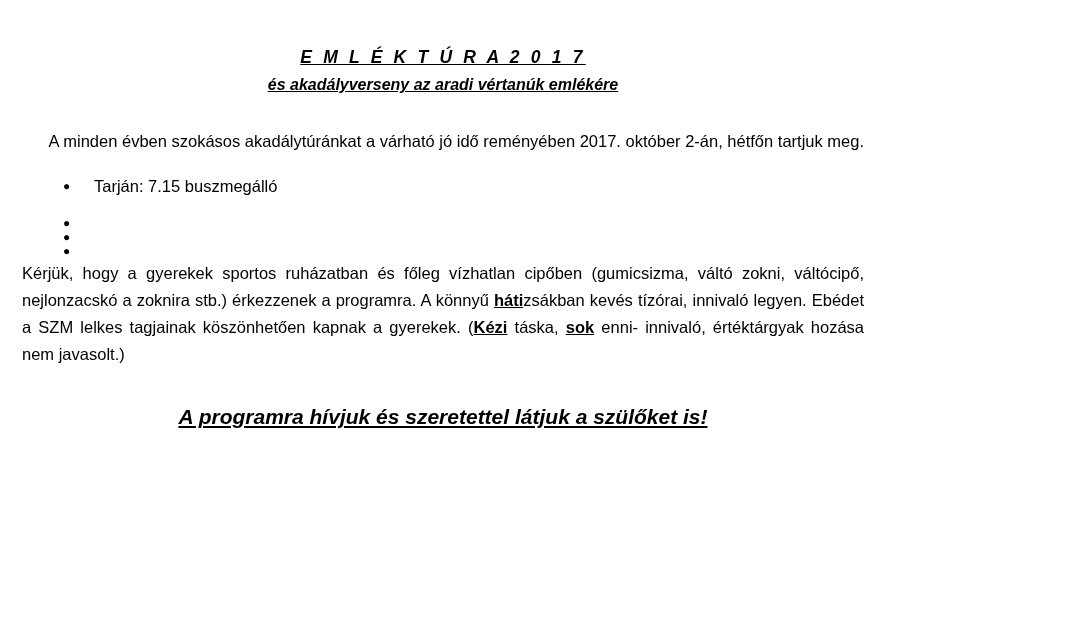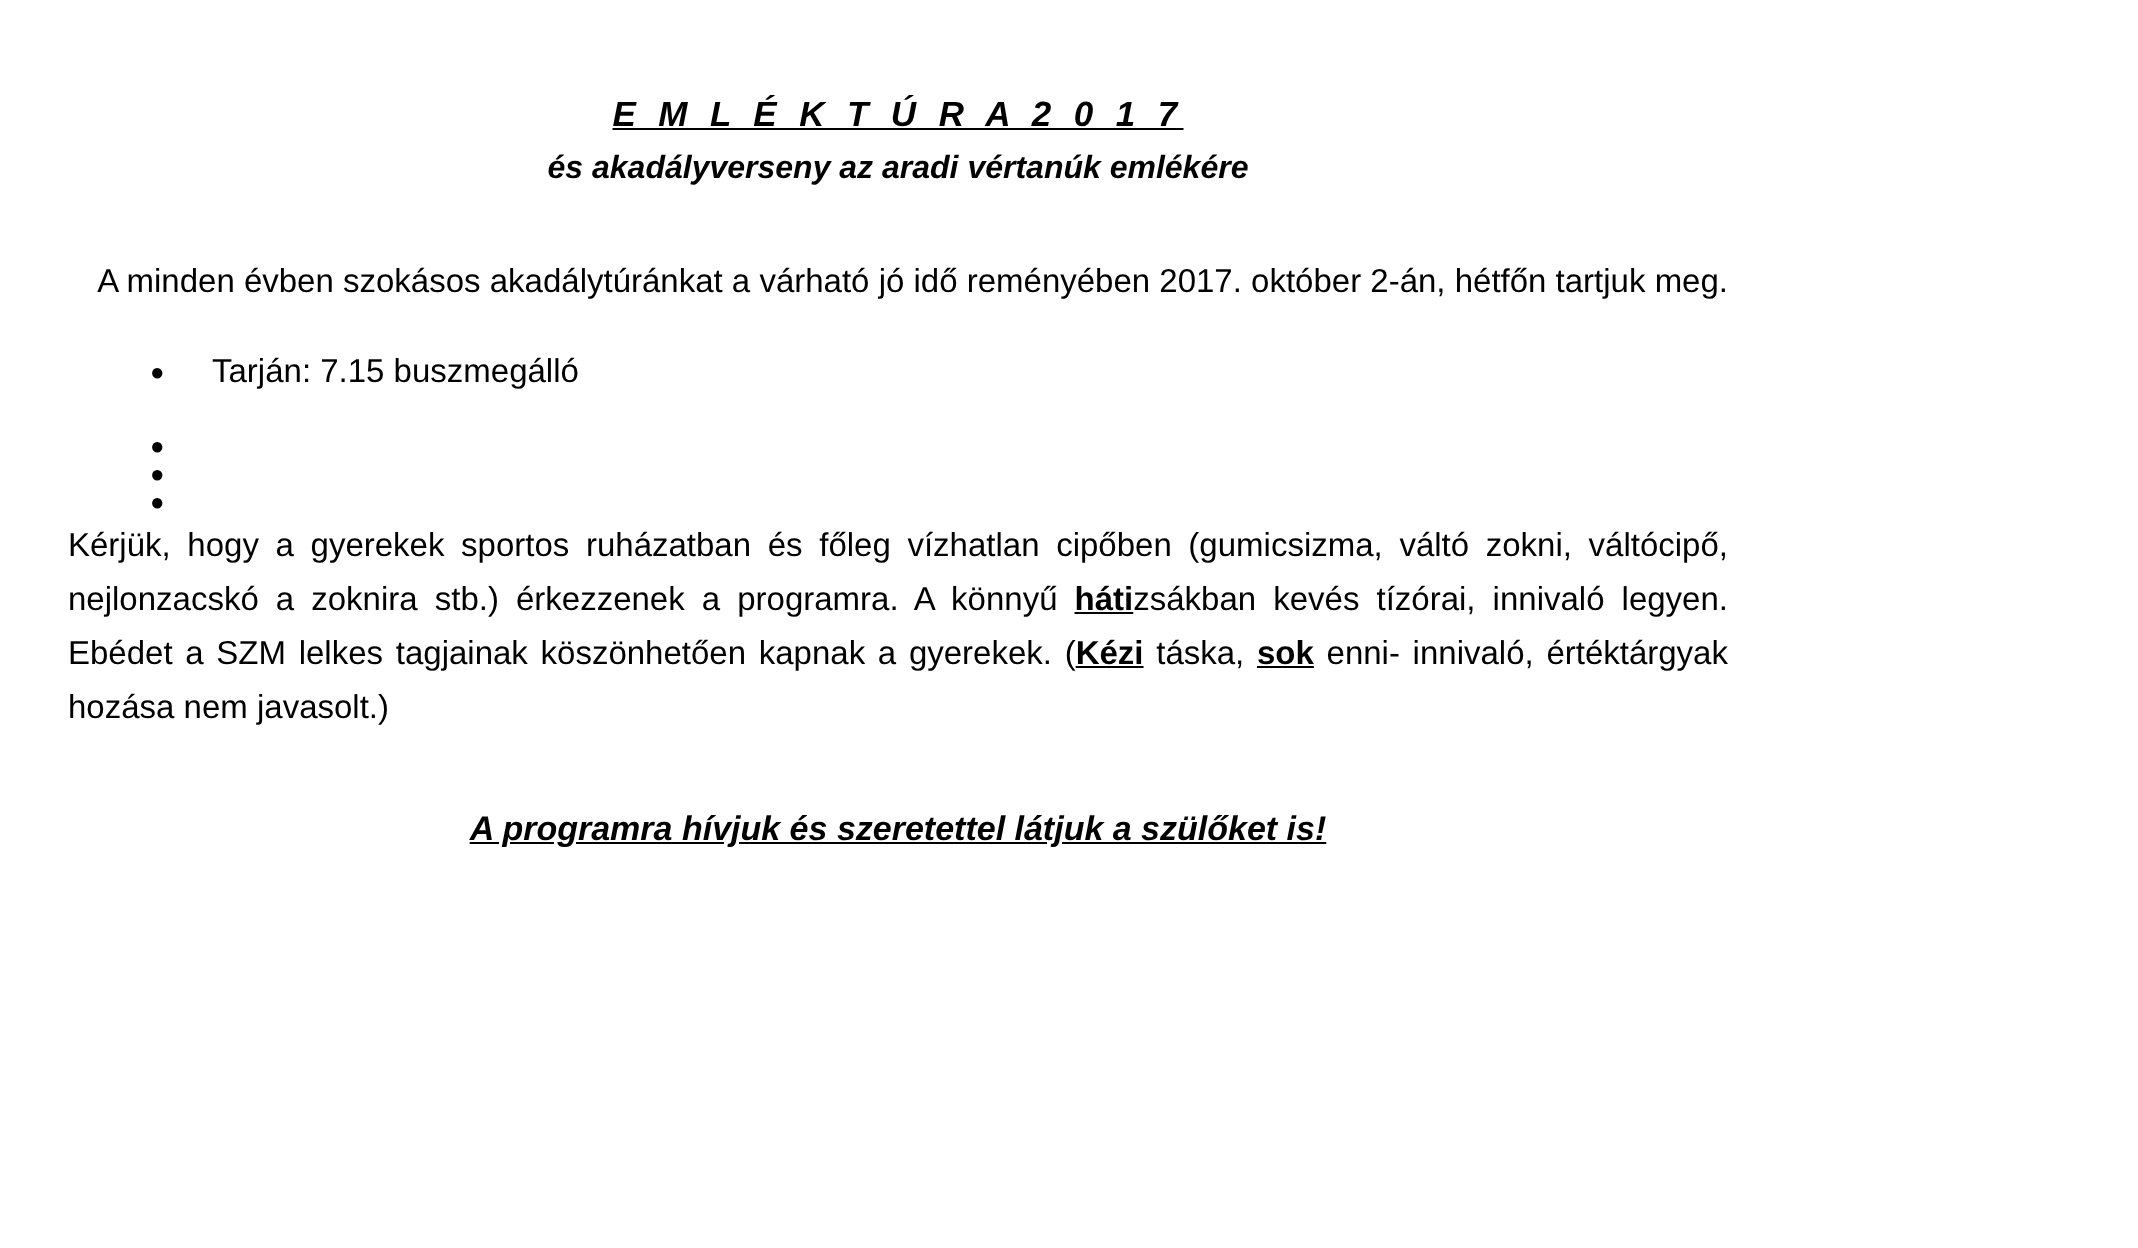--- a/index.html
+++ b/index.html
@@ -12,38 +12,39 @@
     height: 624px;
     font-family: "Liberation Sans", sans-serif;
     color: #000000;
     overflow: hidden;
   }
   .page {
     position: relative;
     width: 896px;
     height: 624px;
     box-sizing: border-box;
-    padding: 44px 32px 0 34px;
+    padding: 44px 32px 0 22px;
   }
   .title-block {
     text-align: center;
     margin-bottom: 30px;
   }
   .doc-title {
     font-weight: bold;
     font-style: italic;
     font-size: 17.5px;
     letter-spacing: 3.2px;
     text-decoration: underline;
     line-height: 1.5;
   }
   .doc-subtitle {
     font-weight: bold;
     font-style: italic;
     font-size: 16px;
+    text-decoration: underline;
     line-height: 1.6;
     margin-top: 2px;
   }
   .para {
     font-size: 16.5px;
     line-height: 1.62;
     margin: 0 0 20px 0;
     text-align: right;
   }
   .para.justify {
@@ -74,21 +75,21 @@
     top: 0;
     font-size: 12px;
     line-height: 1.85;
   }
   .u-bold {
     font-weight: bold;
     text-decoration: underline;
   }
   .closing {
     text-align: center;
-    font-size: 17px;
+    font-size: 21px;
     font-weight: bold;
     font-style: italic;
     text-decoration: underline;
     margin-top: 38px;
   }
 </style>
 </head>
 <body>
 
 <div class="page">

